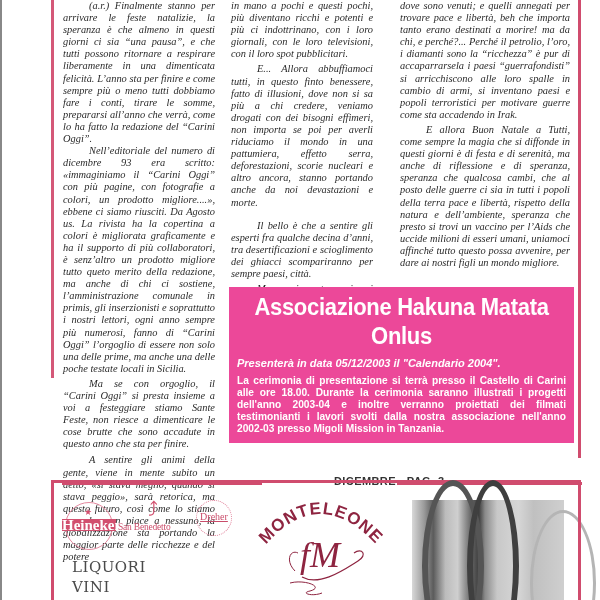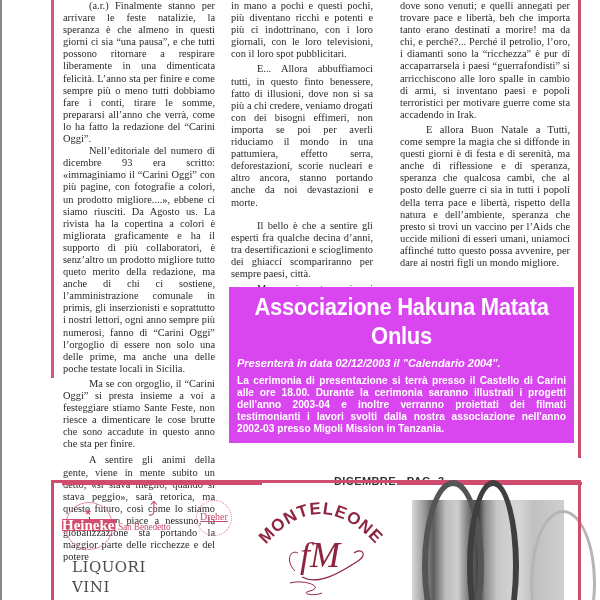--- a/index.html
+++ b/index.html
@@ -15,31 +15,32 @@
   .page-frame-left {
     position: absolute; left: 51px; top: 0; width: 3px; height: 378px; background: #d45878;
   }
   .page-frame-right {
     position: absolute; left: 578px; top: 0; width: 3px; height: 458px; background: #d04c6e;
   }
   .col {
     position: absolute; top: 0;
     font-size: 10.4px; line-height: 12.1px;
     text-align: justify;
+    font-style: italic;
   }
   .col p { margin: 0; text-indent: 0; }
   .col p.ind { text-indent: 26px; }
   .col-1 { left: 63px; width: 152px; }
   .col-2 { left: 231px; width: 142px; }
   .col-3 { left: 400px; width: 170px; }
   .col p + p { margin-top: 0; }
 
   .banner {
     position: absolute; left: 229px; top: 287px; width: 345px; height: 156px;
-    background: #d946ef;
+    background: #ec4899;
     color: #ffffff;
     font-family: "Liberation Sans", "DejaVu Sans", sans-serif;
     box-sizing: border-box;
     padding: 6px 8px 4px 8px;
   }
   .banner-title {
     font-size: 22px; font-weight: bold; text-align: center; letter-spacing: -0.3px;
     margin: 3px 0 9px 0;
     transform: scaleY(1.12);
   }
@@ -148,21 +149,21 @@
   <p class="ind" style="margin-top:3px">Ma cosa importa a noi, se i paesi poveri diventano sempre più poveri, e quelli poveri che hanno le “ricchezze” li tengono in guerra perenne, e le loro genti se tentano di sopravvivere rifugiandosi da qualche parte, anche qui da noi, li marchiamo e li rispediamo da</p>
 </div>
 
 <div class="col col-3">
   <p>dove sono venuti; e quelli annegati per trovare pace e libertà, beh che importa tanto erano destinati a morire! ma da chi, e perché?... Perché il petrolio, l’oro, i diamanti sono la “ricchezza” è pur di accaparrarsela i paesi “guerrafondisti” si arricchiscono alle loro spalle in cambio di armi, si inventano paesi e popoli terroristici per motivare guerre come sta accadendo in Irak.</p>
   <p class="ind" style="margin-top:3px">E allora Buon Natale a Tutti, come sempre la magia che si diffonde in questi giorni è di festa e di serenità, ma anche di riflessione e di speranza, speranza che qualcosa cambi, che al posto delle guerre ci sia in tutti i popoli della terra pace e libertà, rispetto della natura e dell’ambiente, speranza che presto si trovi un vaccino per l’Aids che uccide milioni di esseri umani, uniamoci affinché tutto questo possa avvenire, per dare ai nostri figli un mondo migliore.</p>
 </div>
 
 <div class="banner">
   <div class="banner-title">Associazione Hakuna Matata Onlus</div>
-  <div class="banner-intro">Presenterà in data 02/12/2003 il "Calendario 2004".</div>
+  <div class="banner-intro">Presenterà in data 05/12/2003 il "Calendario 2004".</div>
   <div class="banner-body">La cerimonia di presentazione si terrà presso il Castello di Carini alle ore 18.00. Durante la cerimonia saranno illustrati i progetti dell'anno 2003-04 e inoltre verranno proiettati dei filmati testimonianti i lavori svolti dalla nostra associazione nell'anno 2002-03 presso Migoli Mission in Tanzania.</div>
   <div class="banner-footer">Sarà inoltre allestito un info-point sul progetto "Adozioni a Distanza".</div>
 </div>
 
 <div class="page-footer">
   <div class="footer-rule left"></div>
   <div class="footer-label">DICEMBRE - PAG. 3</div>
   <div class="footer-rule right"></div>
 </div>
 

